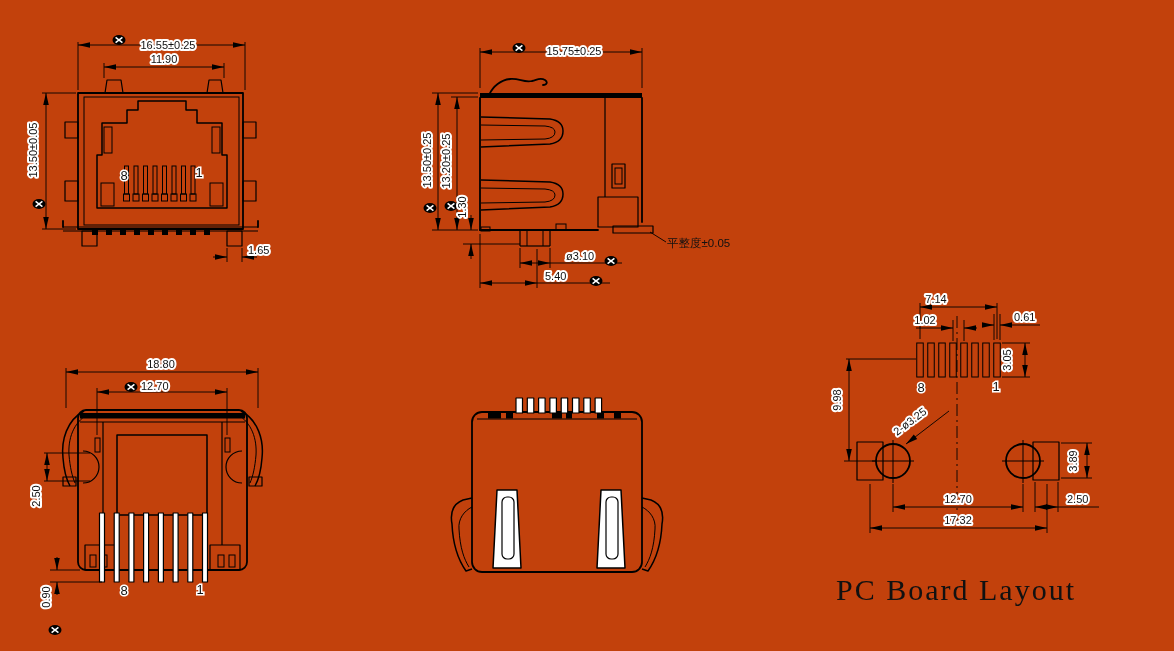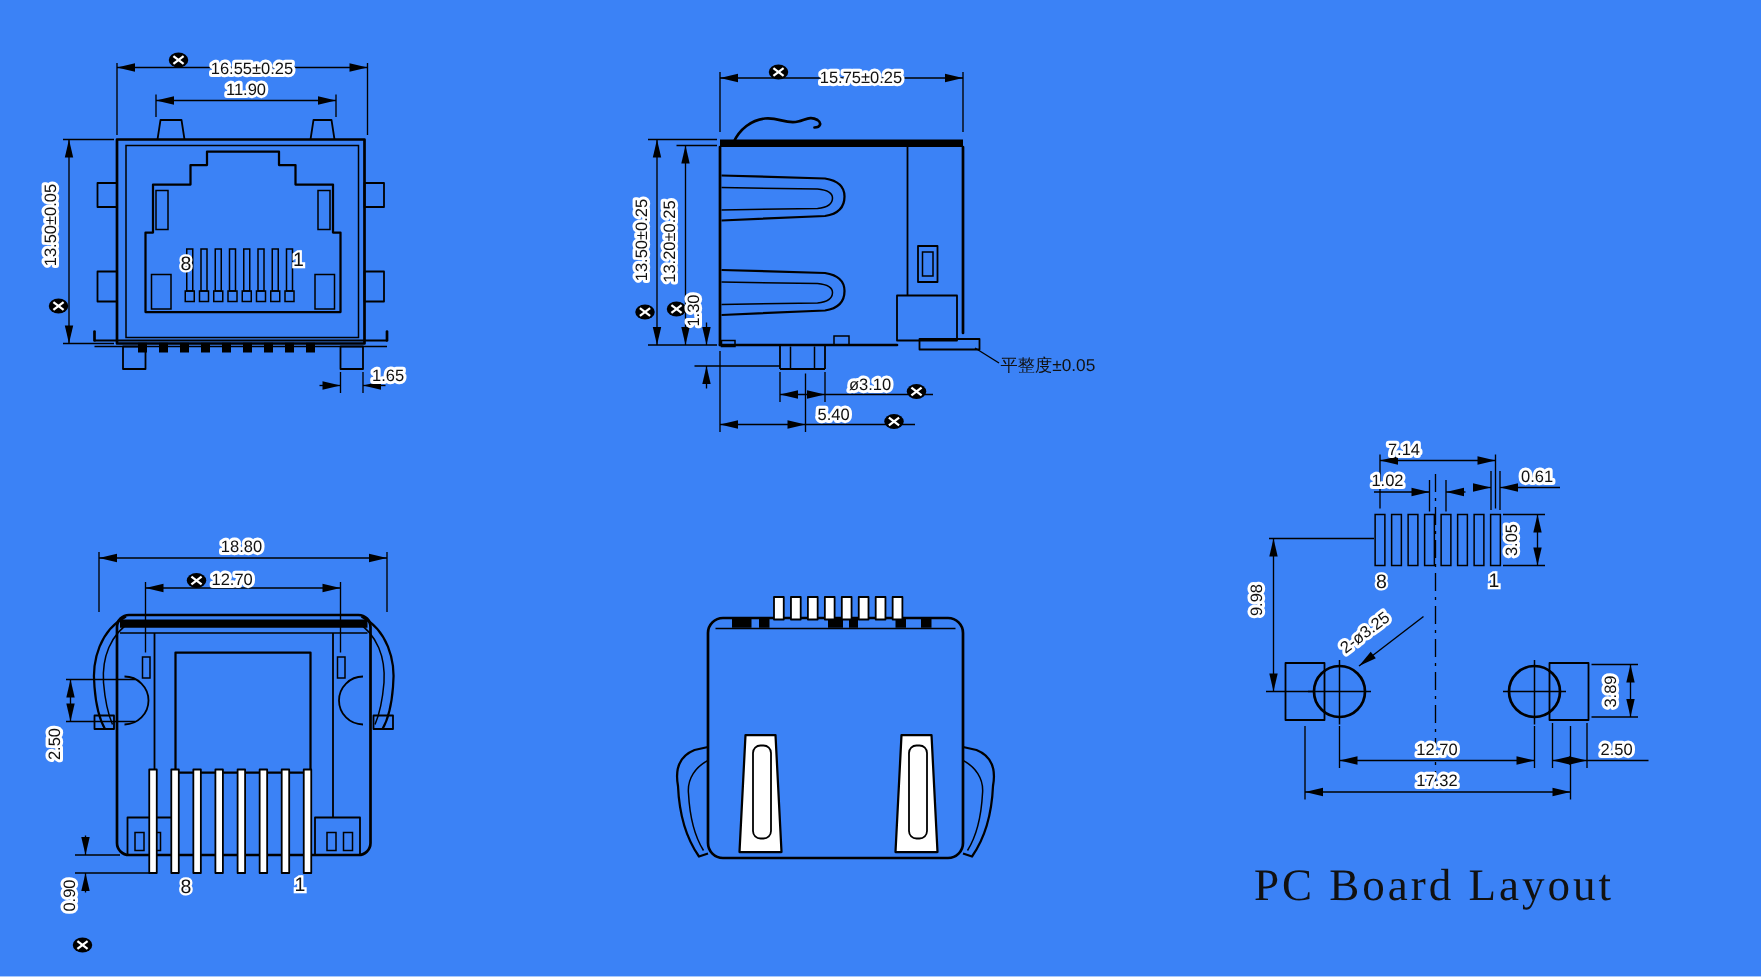--- a/index.html
+++ b/index.html
@@ -1,16 +1,16 @@
 <!DOCTYPE html>
 <html><head>
 <meta charset="utf-8">
 <style>
   html,body{margin:0;padding:0;background:#fff;}
-  .canvas{position:relative;width:1174px;height:651px;background:#3b82f6;overflow:hidden;}
+  .canvas{position:relative;width:1174px;height:651px;background:#c2410c;overflow:hidden;}
   svg{position:absolute;left:0;top:0;}
   .o2{stroke:#000;stroke-width:1.8;fill:none;stroke-linejoin:round;stroke-linecap:round;}
   .o15{stroke:#000;stroke-width:1.5;fill:none;stroke-linejoin:round;}
   .o12{stroke:#000;stroke-width:1.2;fill:none;stroke-linejoin:round;}
   .o1{stroke:#000;stroke-width:1;fill:none;}
   .wf{fill:#fff;}
   .dl{stroke:#000;stroke-width:0.9;fill:none;}
   .dim{font:11px "Liberation Sans", sans-serif;fill:#111;paint-order:stroke;stroke:#fff;stroke-width:4px;stroke-linejoin:round;}
   .pin{font:13px "Liberation Sans", sans-serif;fill:#111;paint-order:stroke;stroke:#fff;stroke-width:3px;}
   .cjk{font:11.5px "Liberation Sans", sans-serif;fill:#111;}

